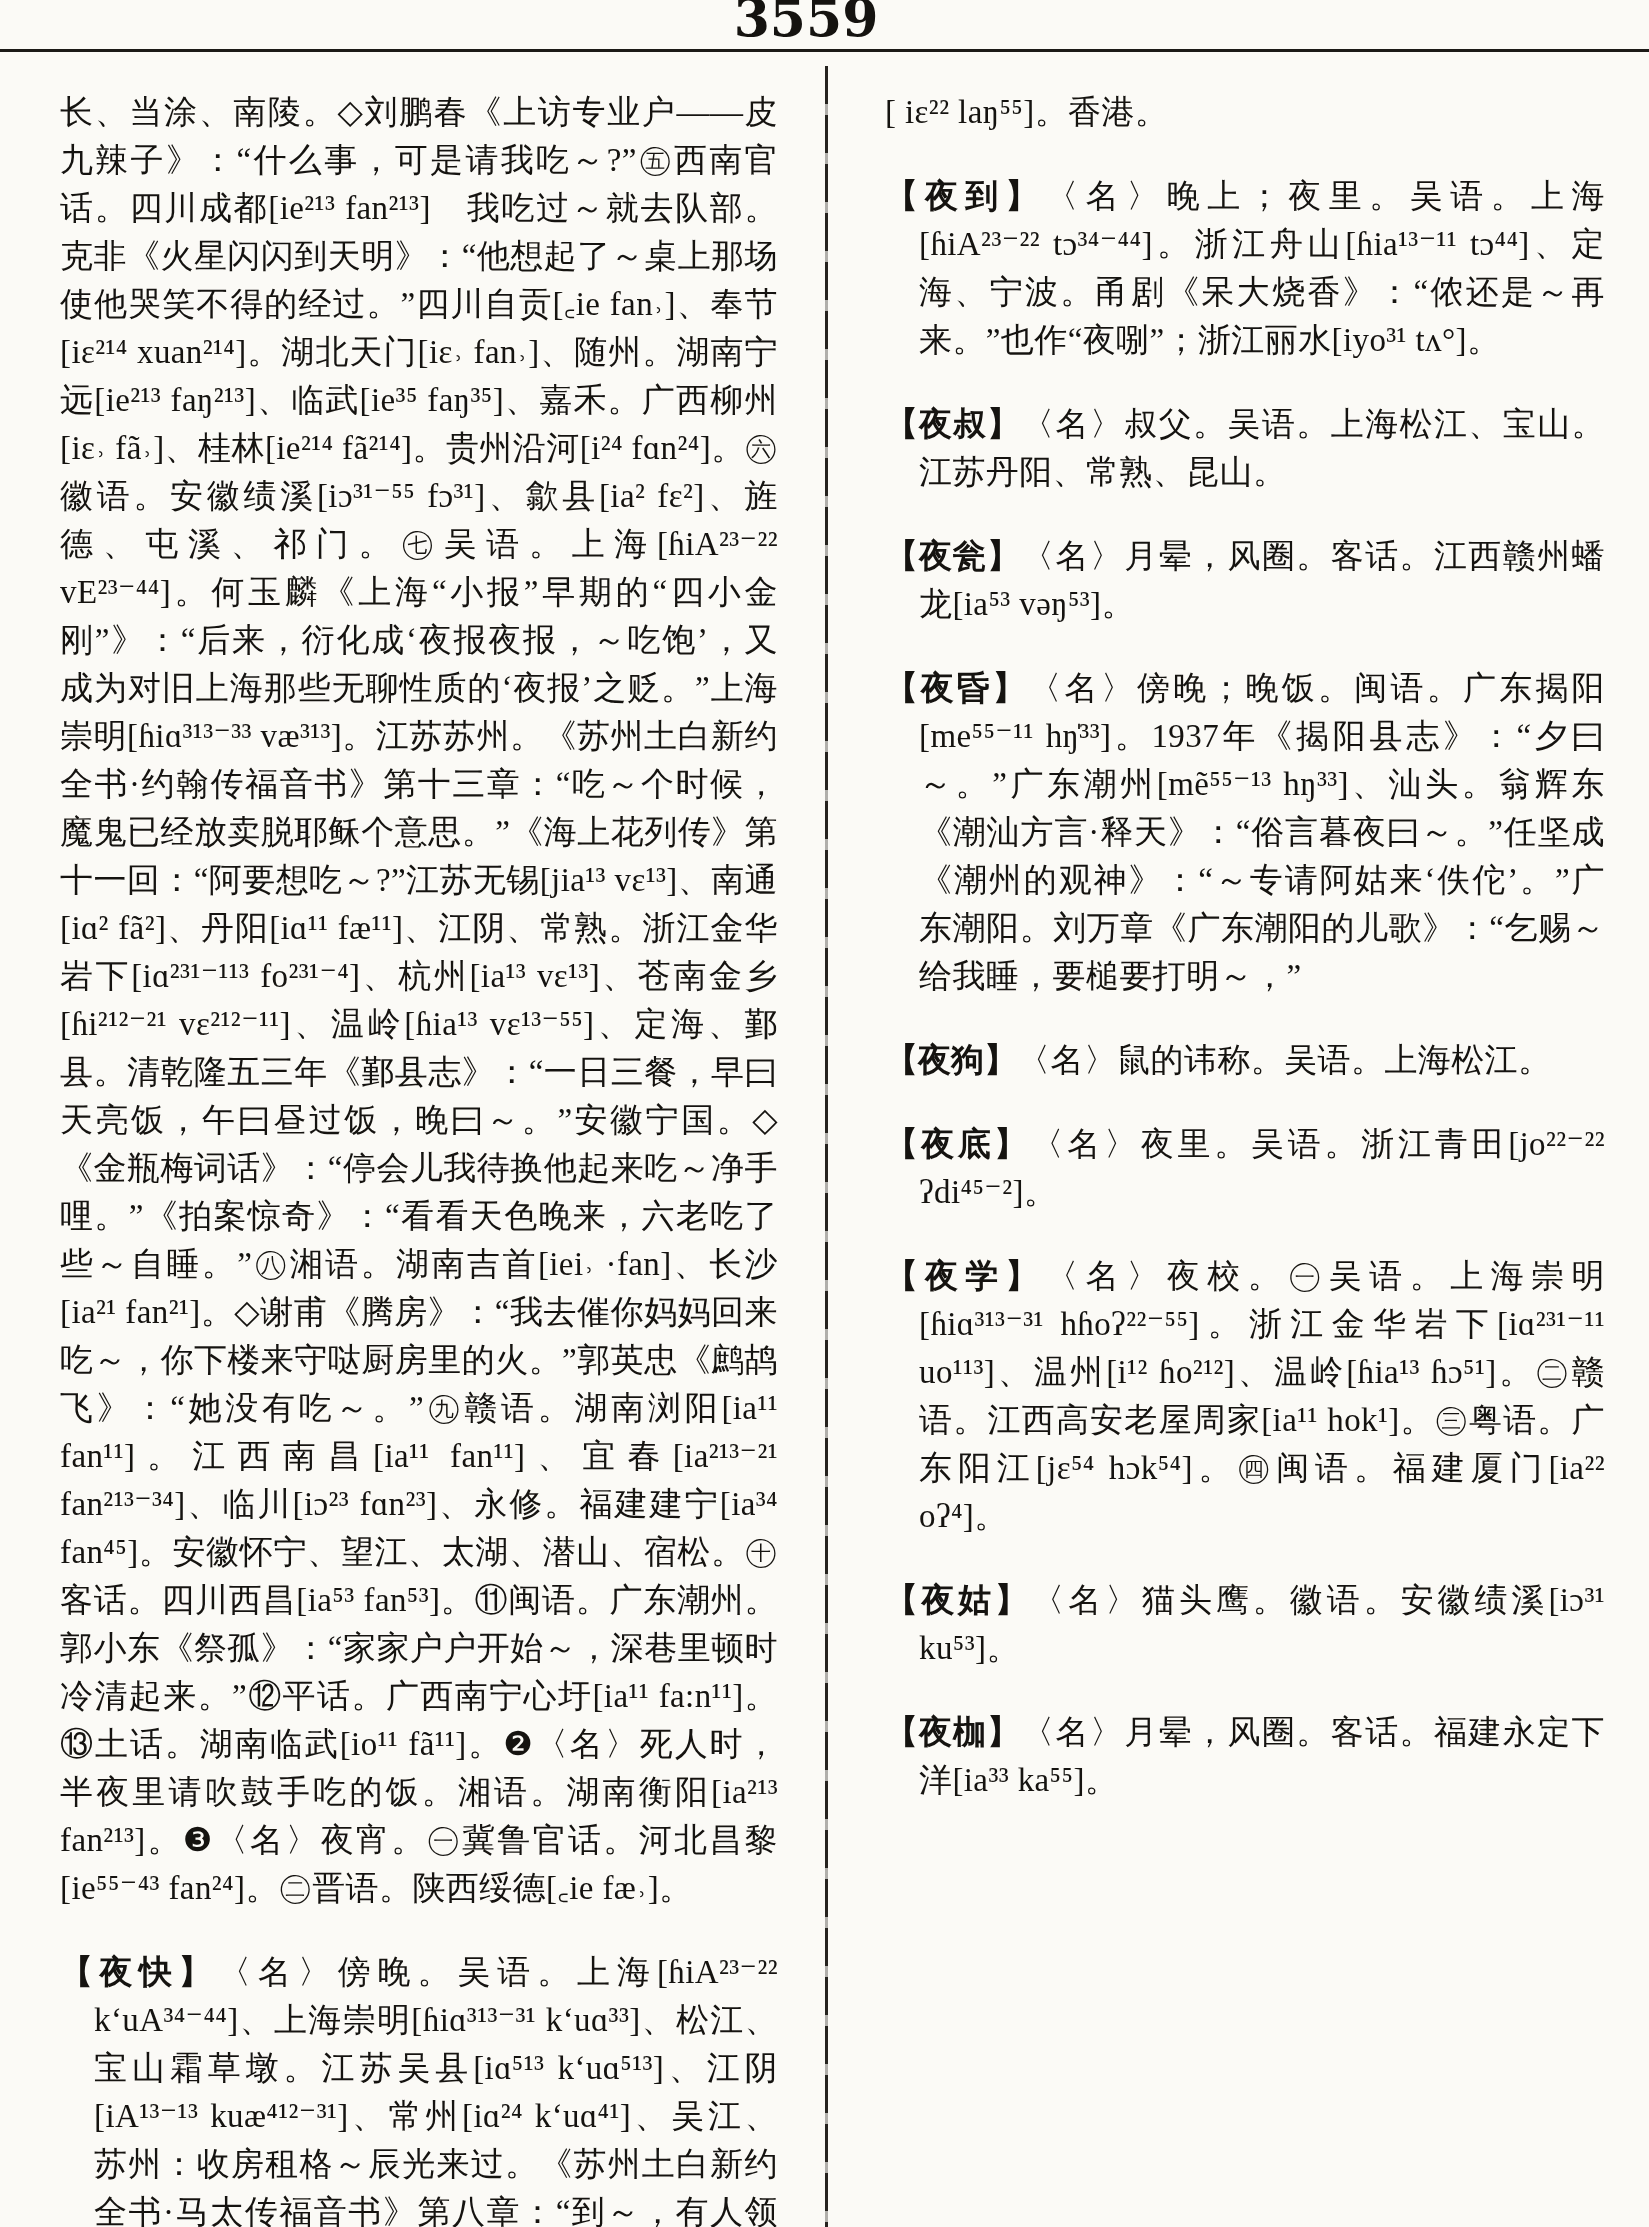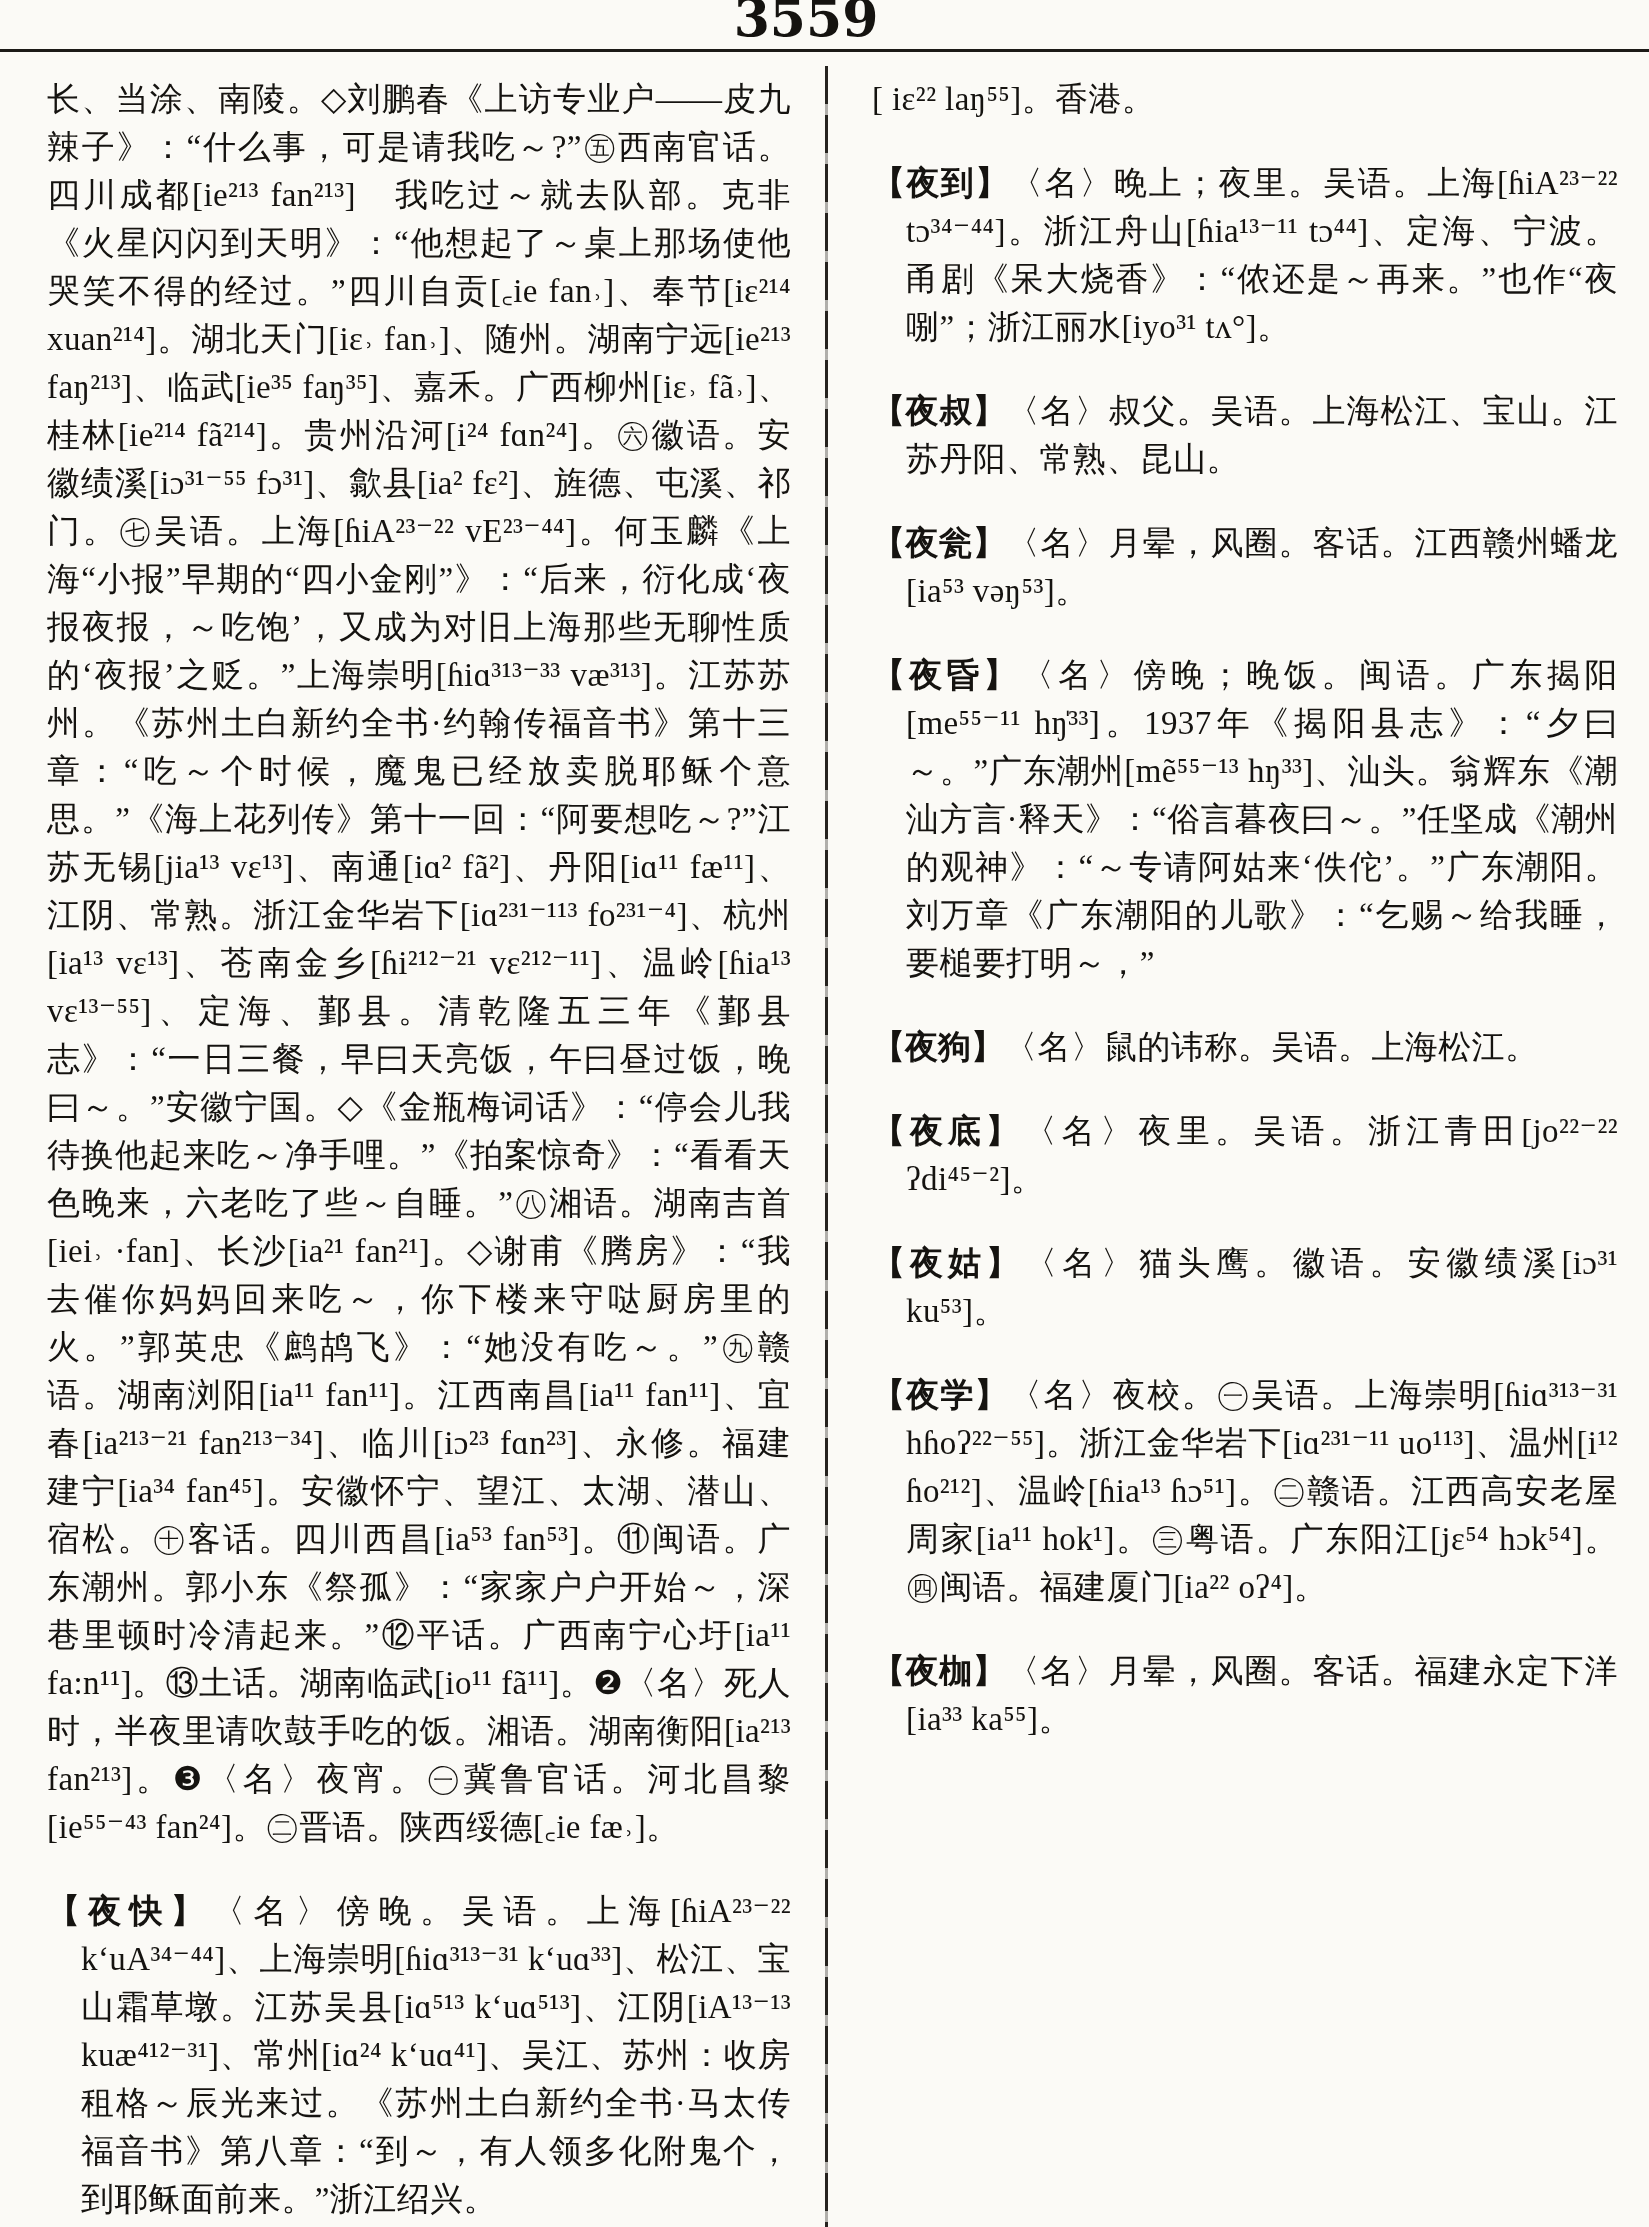--- a/index.html
+++ b/index.html
@@ -25,21 +25,21 @@
     position:absolute;top:71px;
     font-size:33px;line-height:48px;text-align:justify;
     letter-spacing:0.4px;
   }
   .col-left{left:43px;width:752px;}
   .col-right{left:868px;width:754px;}
   .col-divider{
     position:absolute;top:66px;bottom:0;left:825px;width:2.5px;
     background:repeating-linear-gradient(#26231f 0 38px, rgba(38,35,31,.35) 38px 49px);
   }
-  p.block{margin:4px;padding-left:34px;text-indent:-34px;}
+  p.block{margin:17px;padding-left:34px;text-indent:-34px;}
   p.block.cont{padding-left:0;text-indent:0;}
   p.block.entry{margin-top:13.2px;}
   p.block.gap-lg{margin-top:36px;}
   .hw{font-weight:bold;letter-spacing:0;}
   .body-text{font-weight:normal;}
 </style>
 </head>
 <body>
 
 <div class="page-header">
@@ -55,17 +55,17 @@
   </div>
 <div class="col-divider"></div>
 <div class="column col-right" id="col-right">
     <p class="block cont"><span class="body-text">[ iɛ²² laŋ⁵⁵]。香港。</span></p>
     <p class="block entry gap-lg"><span class="hw">【夜到】</span><span class="body-text">〈名〉晚上；夜里。吴语。上海[ɦiA²³⁻²² tɔ³⁴⁻⁴⁴]。浙江舟山[ɦia¹³⁻¹¹ tɔ⁴⁴]、定海、宁波。甬剧《呆大烧香》：“侬还是～再来。”也作“夜哵”；浙江丽水[iyo³¹ tʌ°]。</span></p>
     <p class="block entry gap-lg"><span class="hw">【夜叔】</span><span class="body-text">〈名〉叔父。吴语。上海松江、宝山。江苏丹阳、常熟、昆山。</span></p>
     <p class="block entry gap-lg"><span class="hw">【夜瓮】</span><span class="body-text">〈名〉月晕，风圈。客话。江西赣州蟠龙[ia⁵³ vəŋ⁵³]。</span></p>
     <p class="block entry gap-lg"><span class="hw">【夜昏】</span><span class="body-text">〈名〉傍晚；晚饭。闽语。广东揭阳[me⁵⁵⁻¹¹ hŋ̍³³]。1937年《揭阳县志》：“夕曰～。”广东潮州[mẽ⁵⁵⁻¹³ hŋ³³]、汕头。翁辉东《潮汕方言·释天》：“俗言暮夜曰～。”任坚成《潮州的观神》：“～专请阿姑来‘佚佗’。”广东潮阳。刘万章《广东潮阳的儿歌》：“乞赐～给我睡，要槌要打明～，”</span></p>
     <p class="block entry gap-lg"><span class="hw">【夜狗】</span><span class="body-text">〈名〉鼠的讳称。吴语。上海松江。</span></p>
     <p class="block entry gap-lg"><span class="hw">【夜底】</span><span class="body-text">〈名〉夜里。吴语。浙江青田[jo²²⁻²² ʔdi⁴⁵⁻²]。</span></p>
+    <p class="block entry gap-lg"><span class="hw">【夜学】</span><span class="body-text">〈名〉夜校。㊀吴语。上海崇明[ɦiɑ³¹³⁻³¹ hɦoʔ²²⁻⁵⁵]。浙江金华岩下[iɑ²³¹⁻¹¹ uo¹¹³]、温州[i¹² ɦo²¹²]、温岭[ɦia¹³ ɦɔ⁵¹]。㊁赣语。江西高安老屋周家[ia¹¹ hok¹]。㊂粤语。广东阳江[jɛ⁵⁴ hɔk⁵⁴]。㊃闽语。福建厦门[ia²² oʔ⁴]。</span></p>
     <p class="block entry gap-lg"><span class="hw">【夜姑】</span><span class="body-text">〈名〉猫头鹰。徽语。安徽绩溪[iɔ³¹ ku⁵³]。</span></p>
-    <p class="block entry gap-lg"><span class="hw">【夜学】</span><span class="body-text">〈名〉夜校。㊀吴语。上海崇明[ɦiɑ³¹³⁻³¹ hɦoʔ²²⁻⁵⁵]。浙江金华岩下[iɑ²³¹⁻¹¹ uo¹¹³]、温州[i¹² ɦo²¹²]、温岭[ɦia¹³ ɦɔ⁵¹]。㊁赣语。江西高安老屋周家[ia¹¹ hok¹]。㊂粤语。广东阳江[jɛ⁵⁴ hɔk⁵⁴]。㊃闽语。福建厦门[ia²² oʔ⁴]。</span></p>
     <p class="block entry gap-lg"><span class="hw">【夜枷】</span><span class="body-text">〈名〉月晕，风圈。客话。福建永定下洋[ia³³ ka⁵⁵]。</span></p>
   </div>
 
 
 </body></html>

